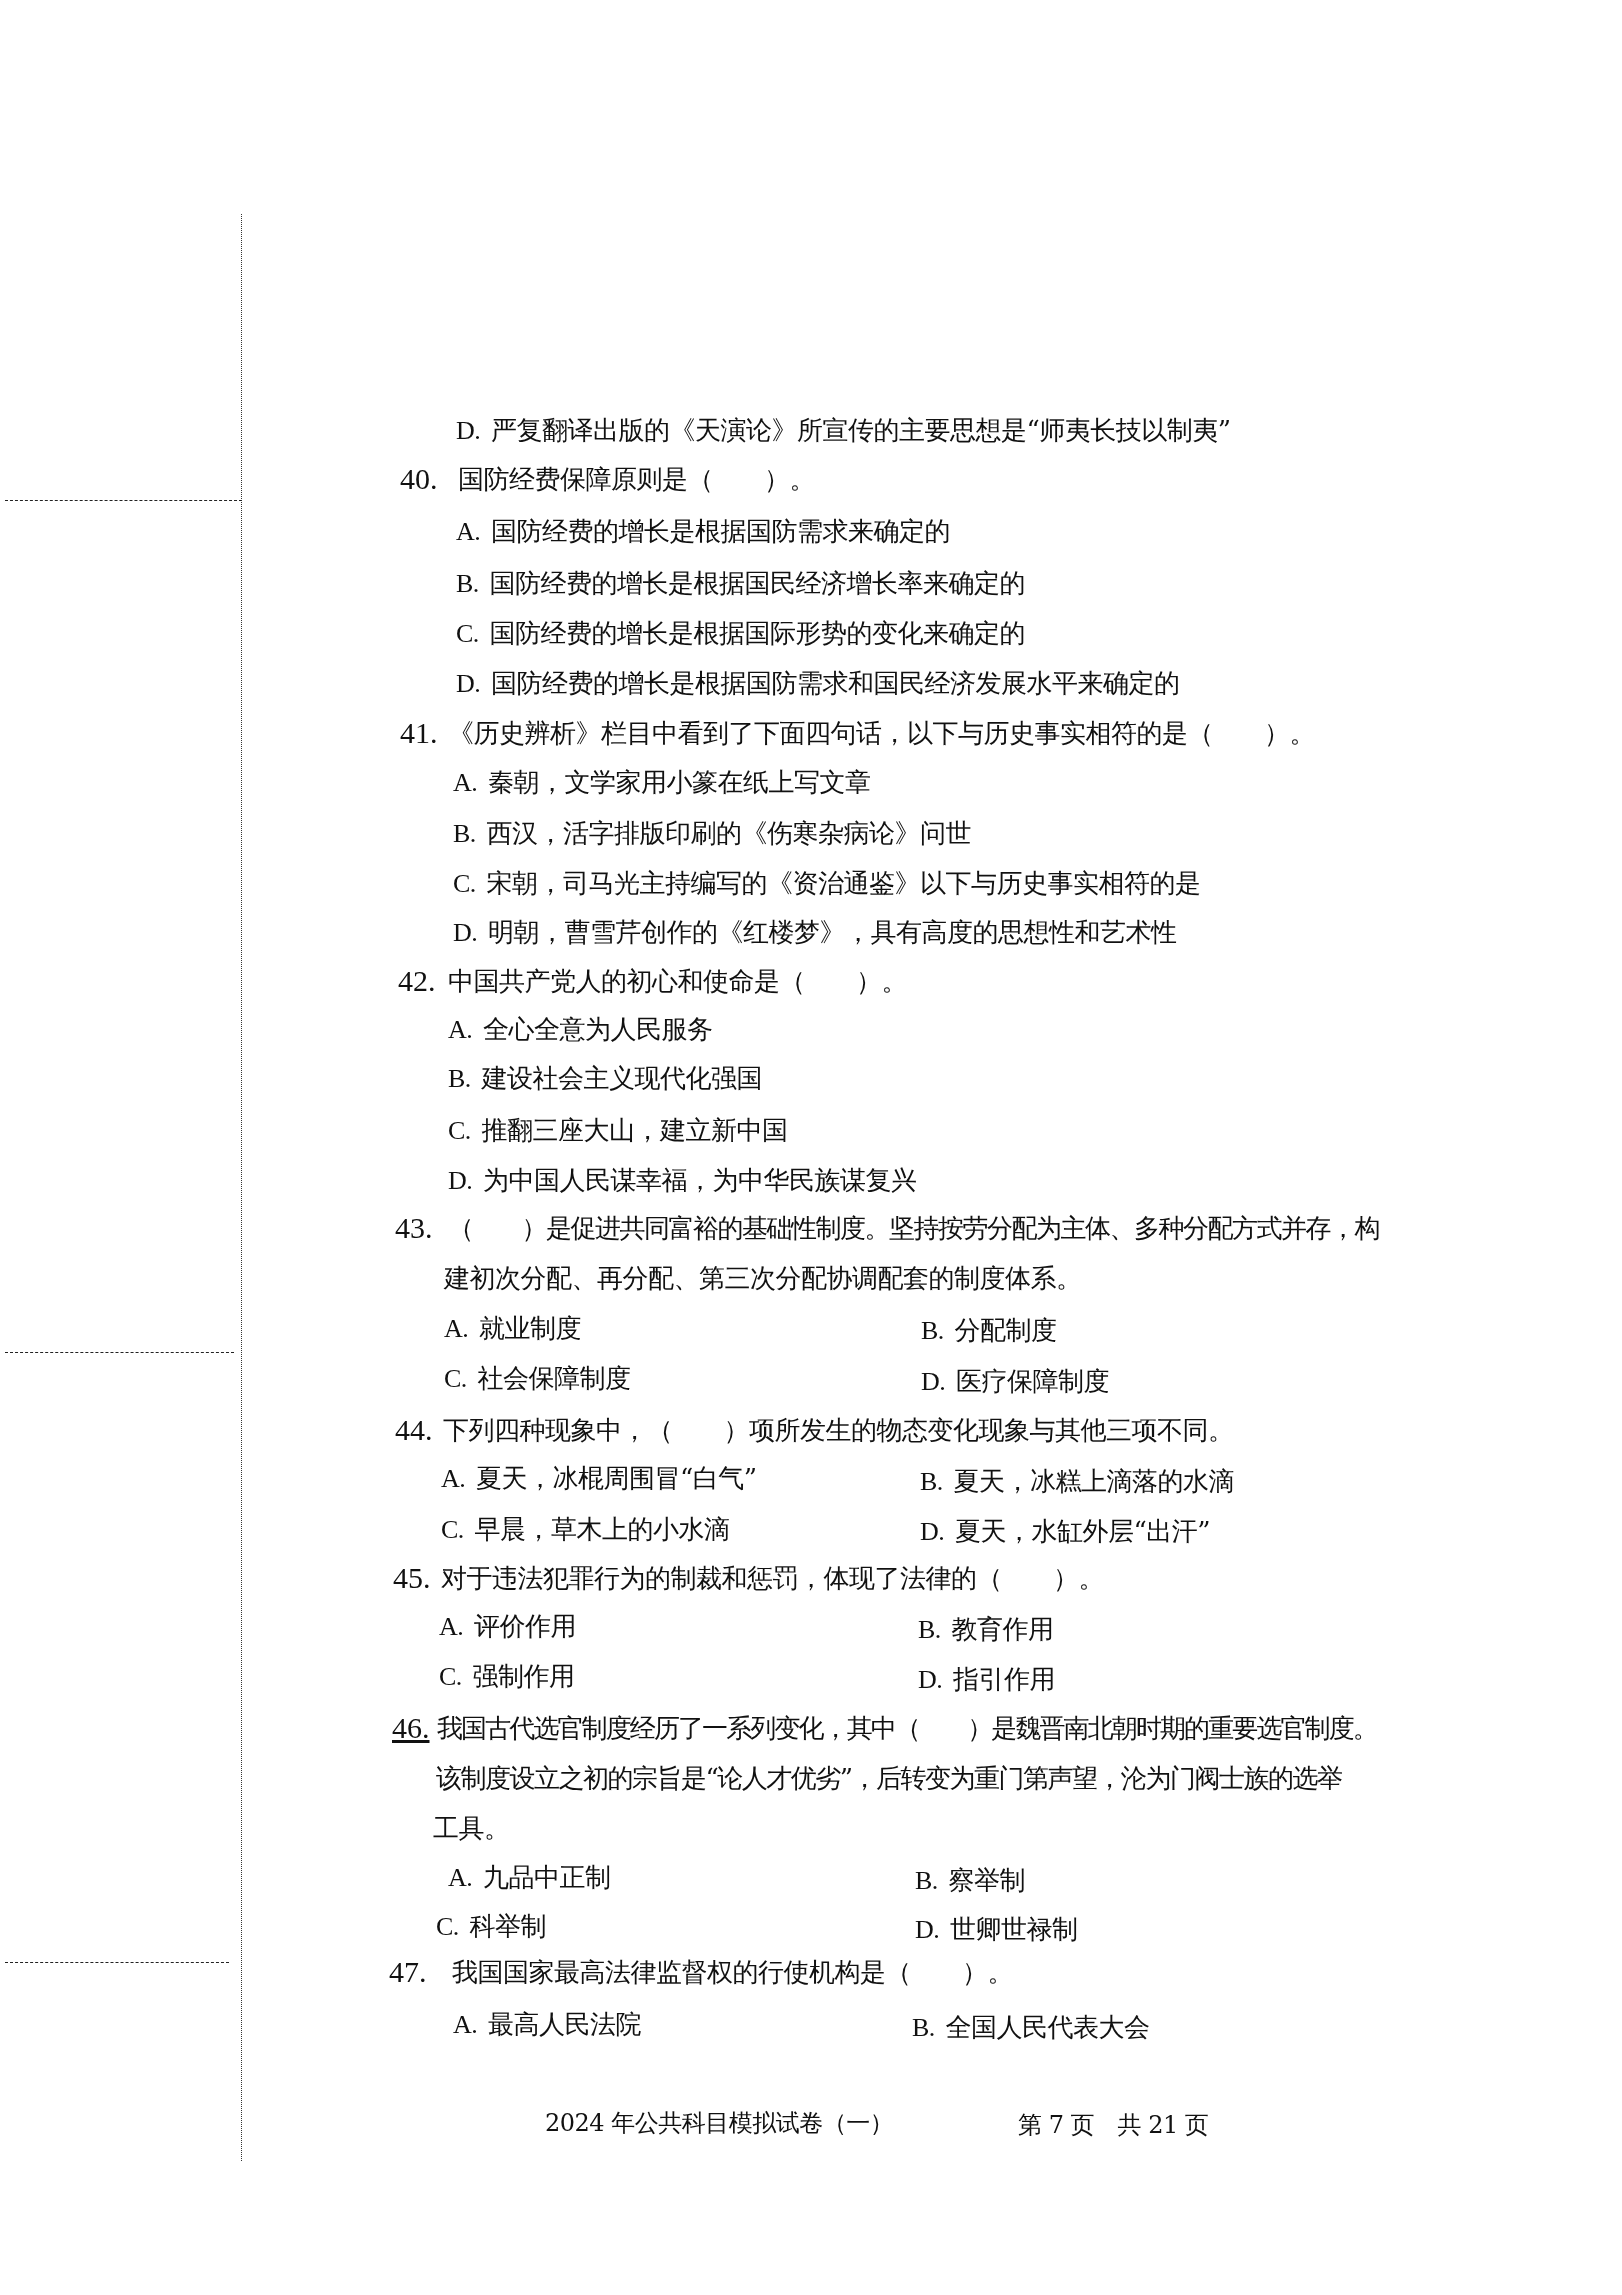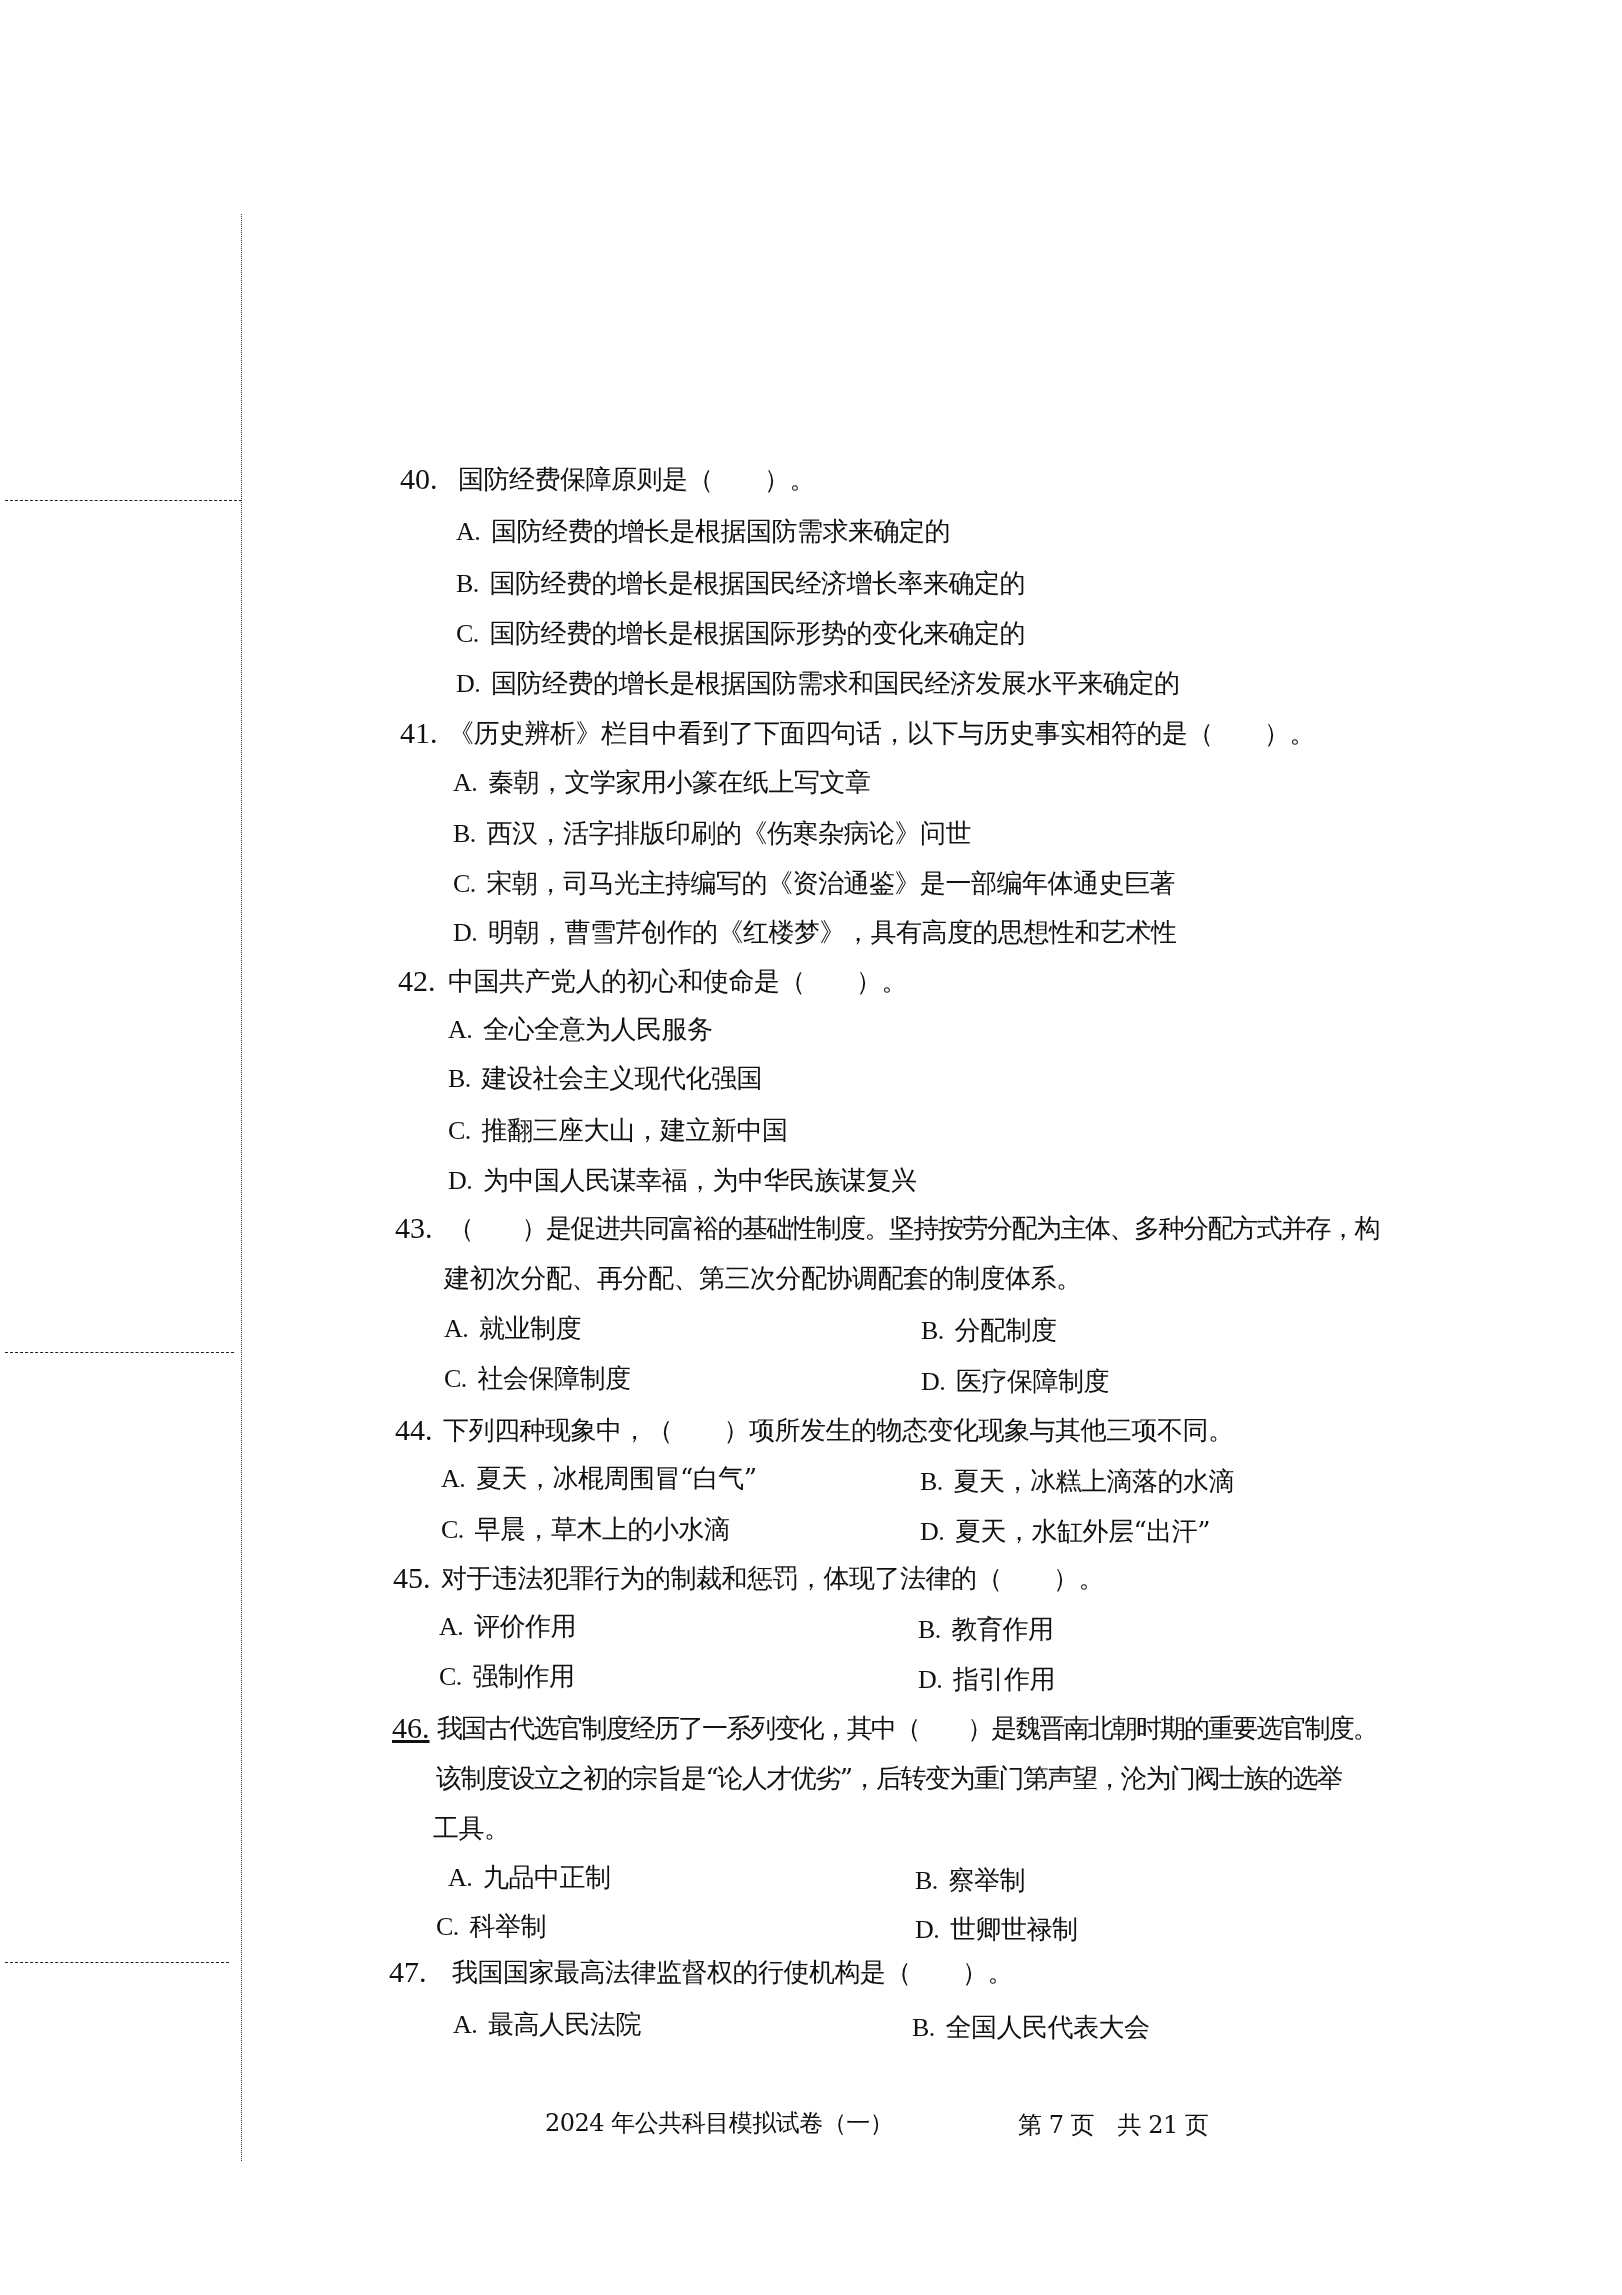--- a/index.html
+++ b/index.html
@@ -41,36 +41,39 @@
 </head>
 <body>
 
 <div id="page">
 
   <div class="vline" style="left:241px; top:214px; height:1947px;"></div>
   <div class="hline" style="left:4.9px; top:500px; width:237px;"></div>
   <div class="hline" style="left:4.9px; top:1352px; width:229px;"></div>
   <div class="hline" style="left:4.9px; top:1962px; width:224px;"></div>
 
+  <div class="line" style="left:456px; top:414px;">
+    <span class="letter">D.</span><span>严复翻译出版的《天演论》所宣传的主要思想是“师夷长技以制夷”</span>
+  </div>
 
   <div>
     <span class="qnum" style="left:400px; top:463px;">40.</span>
     <div class="line" style="left:458px; top:463px;">国防经费保障原则是（　　）。</div>
     <div class="line" style="left:456px; top:515px;"><span class="letter">A.</span><span>国防经费的增长是根据国防需求来确定的</span></div>
     <div class="line" style="left:456px; top:567px;"><span class="letter">B.</span><span>国防经费的增长是根据国民经济增长率来确定的</span></div>
     <div class="line" style="left:456px; top:617px;"><span class="letter">C.</span><span>国防经费的增长是根据国际形势的变化来确定的</span></div>
     <div class="line" style="left:456px; top:667px;"><span class="letter">D.</span><span>国防经费的增长是根据国防需求和国民经济发展水平来确定的</span></div>
   </div>
 
   <div>
     <span class="qnum" style="left:400px; top:717px;">41.</span>
     <div class="line" style="left:448px; top:717px;">《历史辨析》栏目中看到了下面四句话，以下与历史事实相符的是（　　）。</div>
     <div class="line" style="left:453px; top:766px;"><span class="letter">A.</span><span>秦朝，文学家用小篆在纸上写文章</span></div>
     <div class="line" style="left:453px; top:817px;"><span class="letter">B.</span><span>西汉，活字排版印刷的《伤寒杂病论》问世</span></div>
-    <div class="line" style="left:453px; top:867px;"><span class="letter">C.</span><span>宋朝，司马光主持编写的《资治通鉴》是一部编年体通史巨著</span></div>
+    <div class="line" style="left:453px; top:867px;"><span class="letter">C.</span><span>宋朝，司马光主持编写的《资治通鉴》以下与历史事实相符的是</span></div>
     <div class="line" style="left:453px; top:916px;"><span class="letter">D.</span><span>明朝，曹雪芹创作的《红楼梦》，具有高度的思想性和艺术性</span></div>
   </div>
 
   <div>
     <span class="qnum" style="left:398px; top:965px;">42.</span>
     <div class="line" style="left:448px; top:965px;">中国共产党人的初心和使命是（　　）。</div>
     <div class="line" style="left:448px; top:1013px;"><span class="letter">A.</span><span>全心全意为人民服务</span></div>
     <div class="line" style="left:448px; top:1062px;"><span class="letter">B.</span><span>建设社会主义现代化强国</span></div>
     <div class="line" style="left:448px; top:1114px;"><span class="letter">C.</span><span>推翻三座大山，建立新中国</span></div>
     <div class="line" style="left:448px; top:1164px;"><span class="letter">D.</span><span>为中国人民谋幸福，为中华民族谋复兴</span></div>

